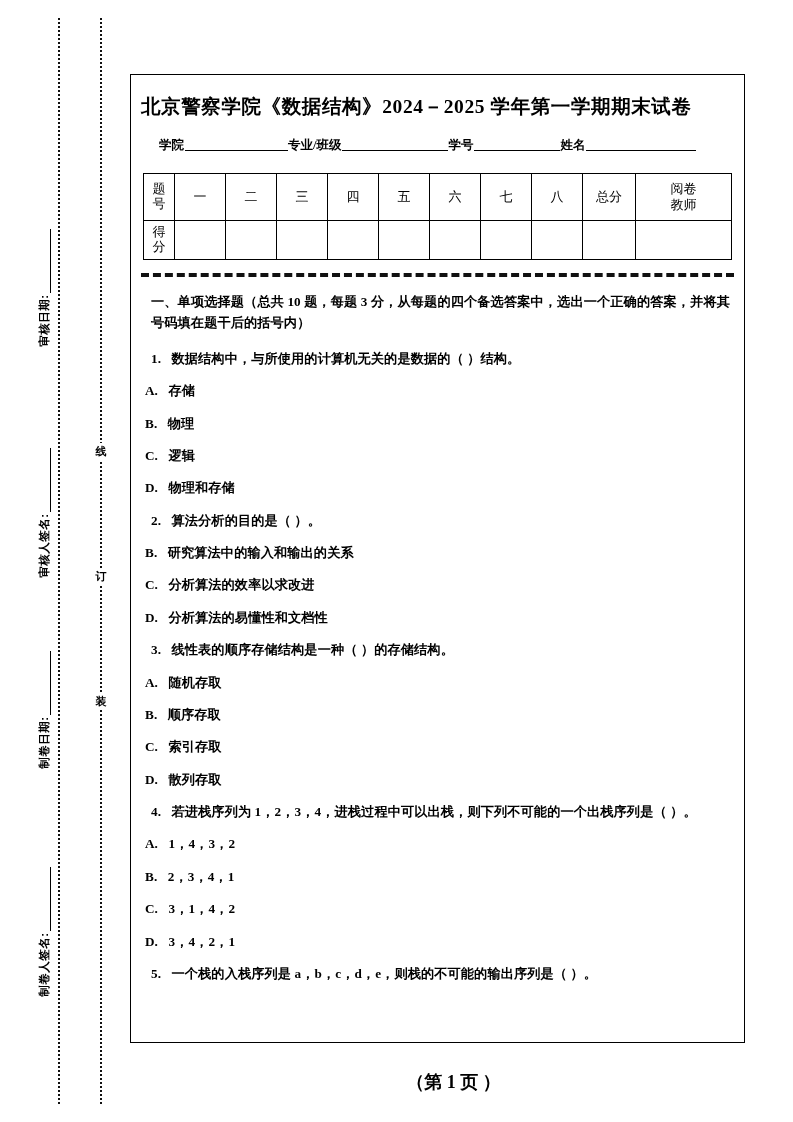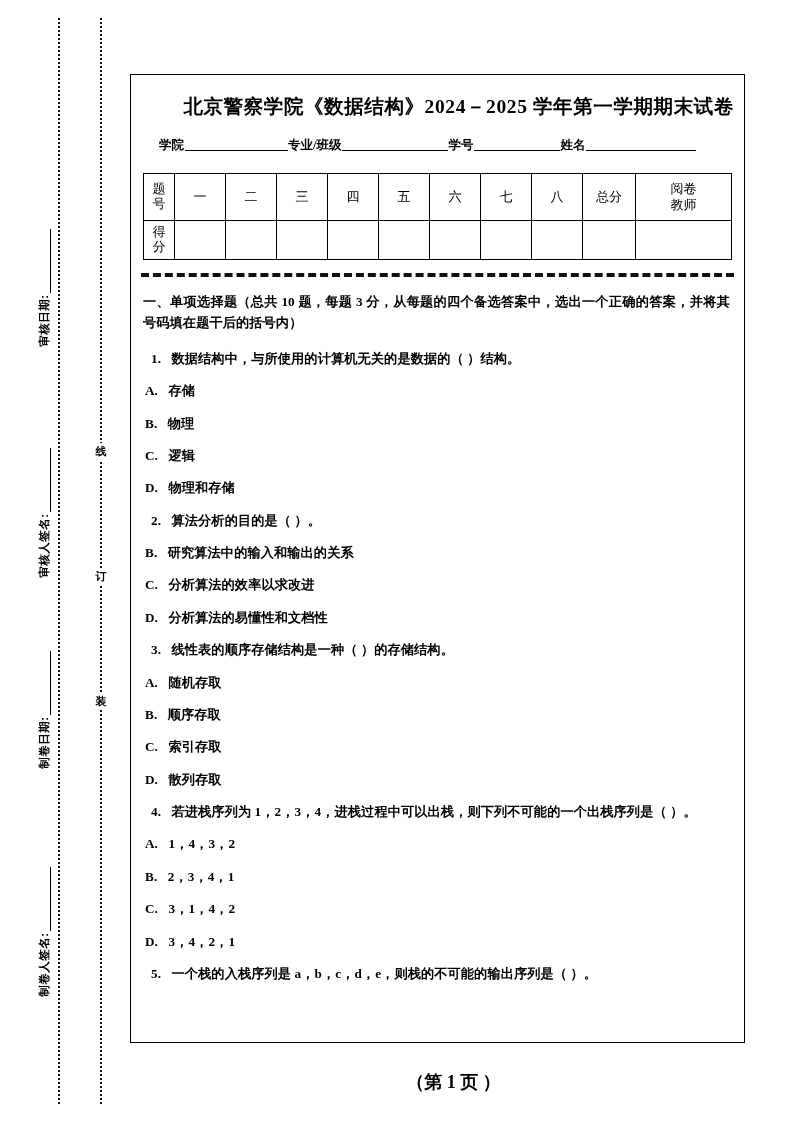--- a/index.html
+++ b/index.html
@@ -87,21 +87,21 @@
     left: 130px;
     top: 74px;
     width: 615px;
     height: 969px;
     border: 1.6px solid #000000;
     box-sizing: border-box;
     padding: 0;
   }
 
   #paper-title {
-    text-align: right;
+    text-align: left;
     font-family: "Liberation Serif", "DejaVu Serif", serif;
     font-weight: bold;
     font-size: 19.5px;
     letter-spacing: 0.6px;
     margin: 18px 0 0 0;
     padding: 0 10px;
     white-space: nowrap;
   }
 
   #info-line {
@@ -159,21 +159,21 @@
 
   
   #body-content {
     margin: 14px 14px 0 12px;
     font-family: "Liberation Serif", "DejaVu Serif", serif;
     font-size: 13.2px;
     line-height: 1.62;
     font-weight: bold;
   }
   .section-heading {
-    margin: 0 0 14px 0;
+    margin: 0 0 14px 8px;
     text-align: justify;
     letter-spacing: 0.1px;
   }
   .question-stem {
     margin: 0 0 11px 8px;
     letter-spacing: 0.1px;
     text-align: justify;
   }
   .option {
     margin: 0 0 11px 0;

